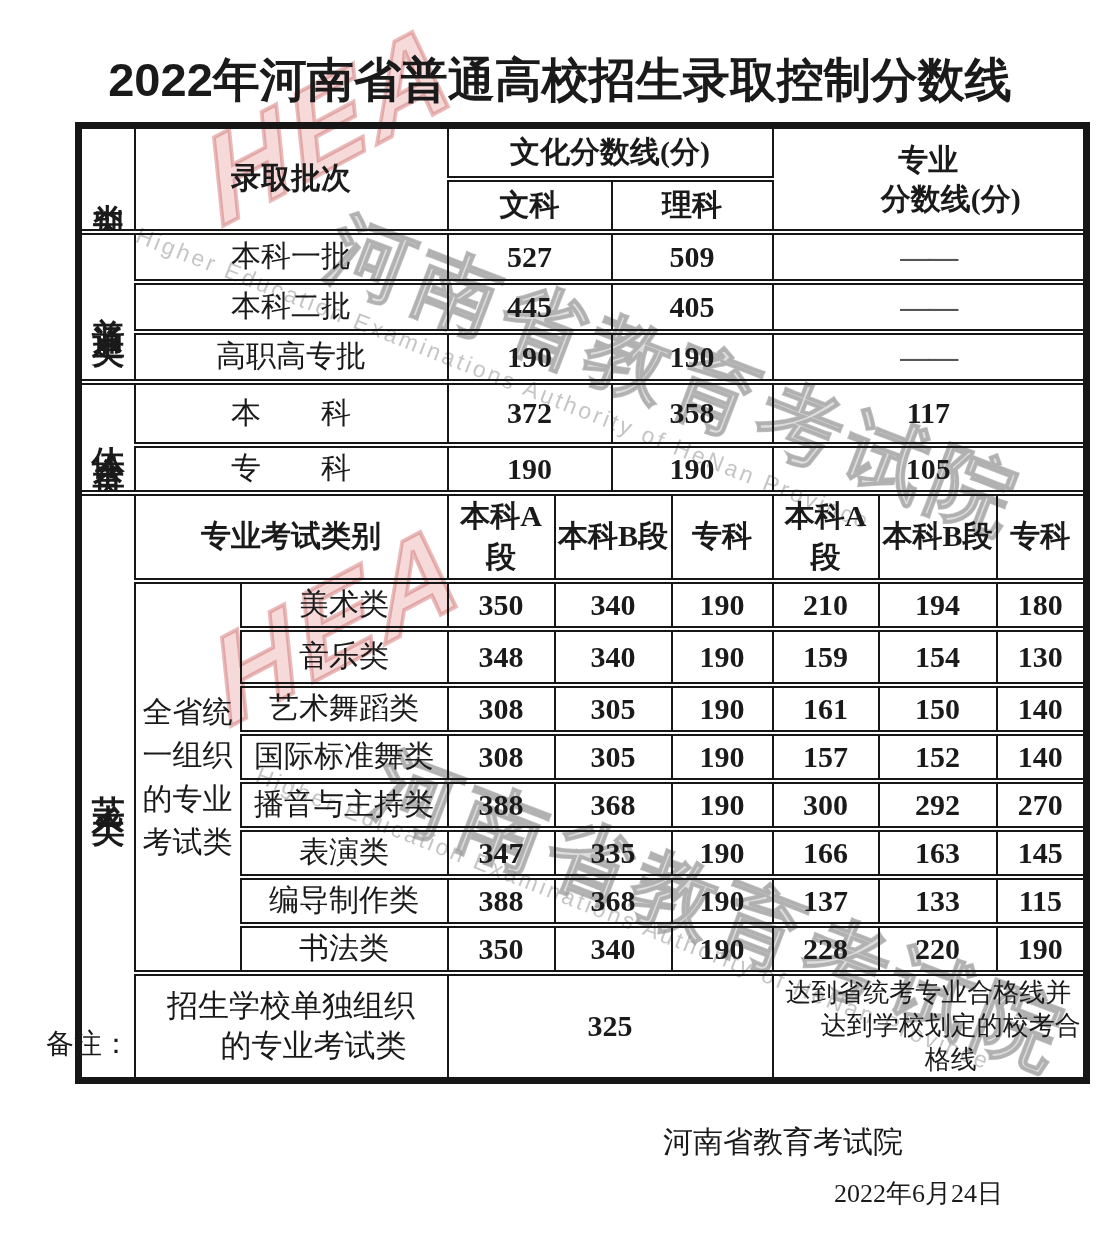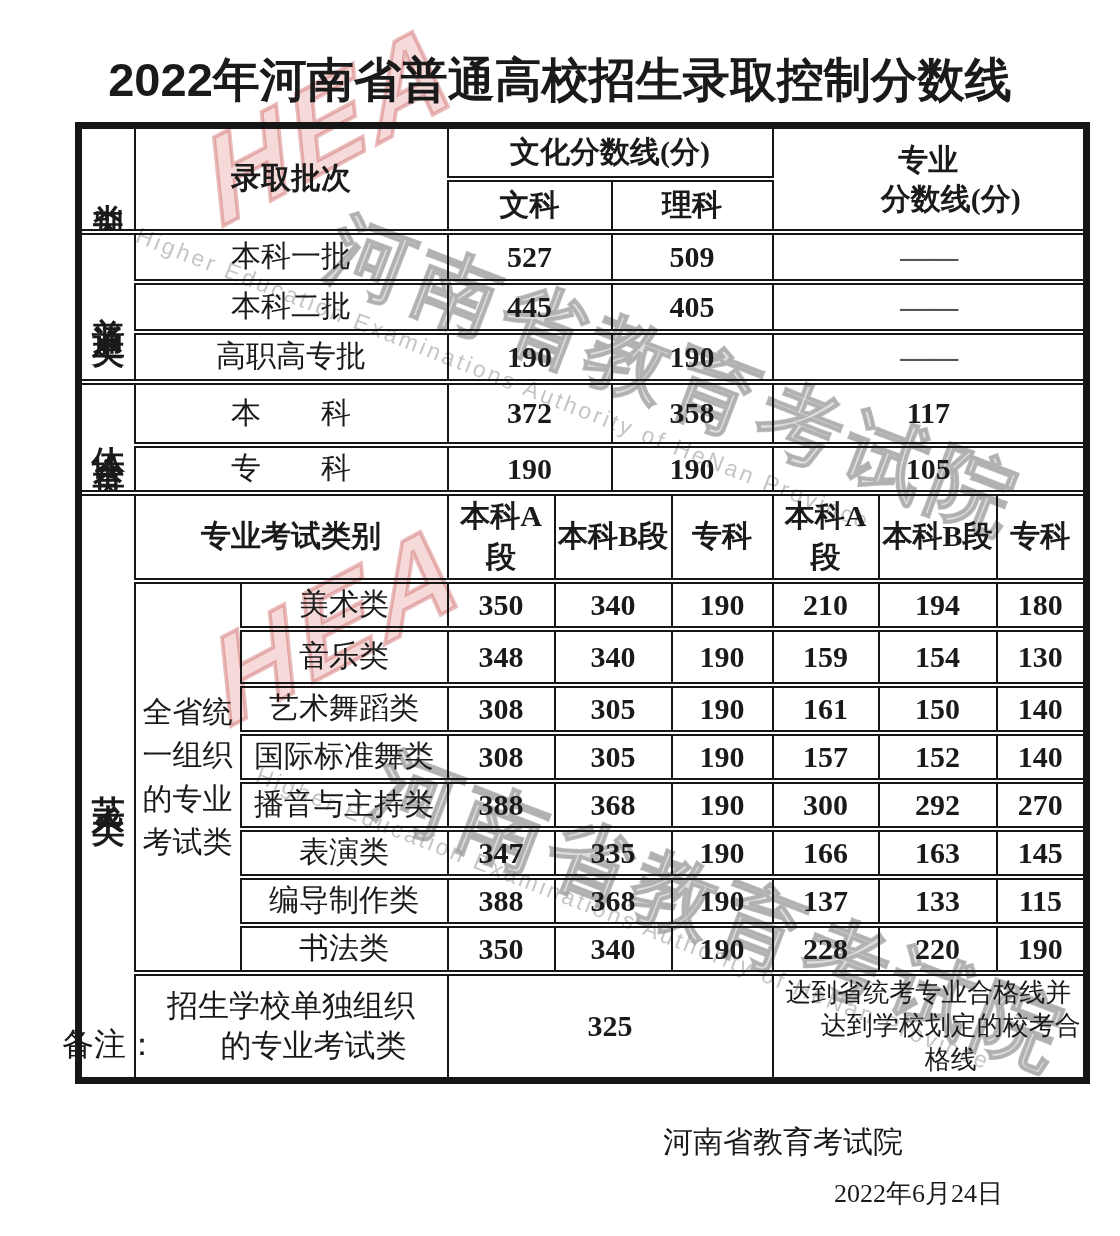--- a/index.html
+++ b/index.html
@@ -55,22 +55,22 @@
     writing-mode:vertical-rl;text-orientation:upright;
     display:inline-block;font-weight:bold;font-size:33px;letter-spacing:9px;line-height:1;
   }
   td.group-cell{font-size:29px;line-height:1.45;padding:0 5px;word-break:break-all;font-weight:normal;}
   td.colhead{font-weight:bold;font-size:27px;}
   .two-line{line-height:1.3;font-size:30px;}
   .two-line .l2{display:block;padding-left:45px;}
   td.qualify{font-size:26px;line-height:1.45;padding:0 2px;}
   
   .notes{
-    position:absolute;left:62px;top:1024px;width:1016px;z-index:2;
-    font-size:32px;line-height:40px;display:flex;flex-direction:column;
+    position:absolute;left:46px;top:1024px;width:1016px;z-index:2;
+    font-size:28px;line-height:40px;display:flex;flex-direction:column;
   }
   .notes .note-label{font-weight:normal;flex:0 0 auto;}
   .notes .note-items{flex:1 1 auto;}
   .footer-org{position:absolute;left:583px;top:1122px;width:400px;text-align:center;font-size:30px;z-index:2;}
   .footer-date{position:absolute;left:603px;top:1176px;width:400px;text-align:right;font-size:26px;z-index:2;}
 </style>
 </head>
 <body>
 
 <div class="wm wm-stamp" style="left:190px;top:118px;">HEA</div>

